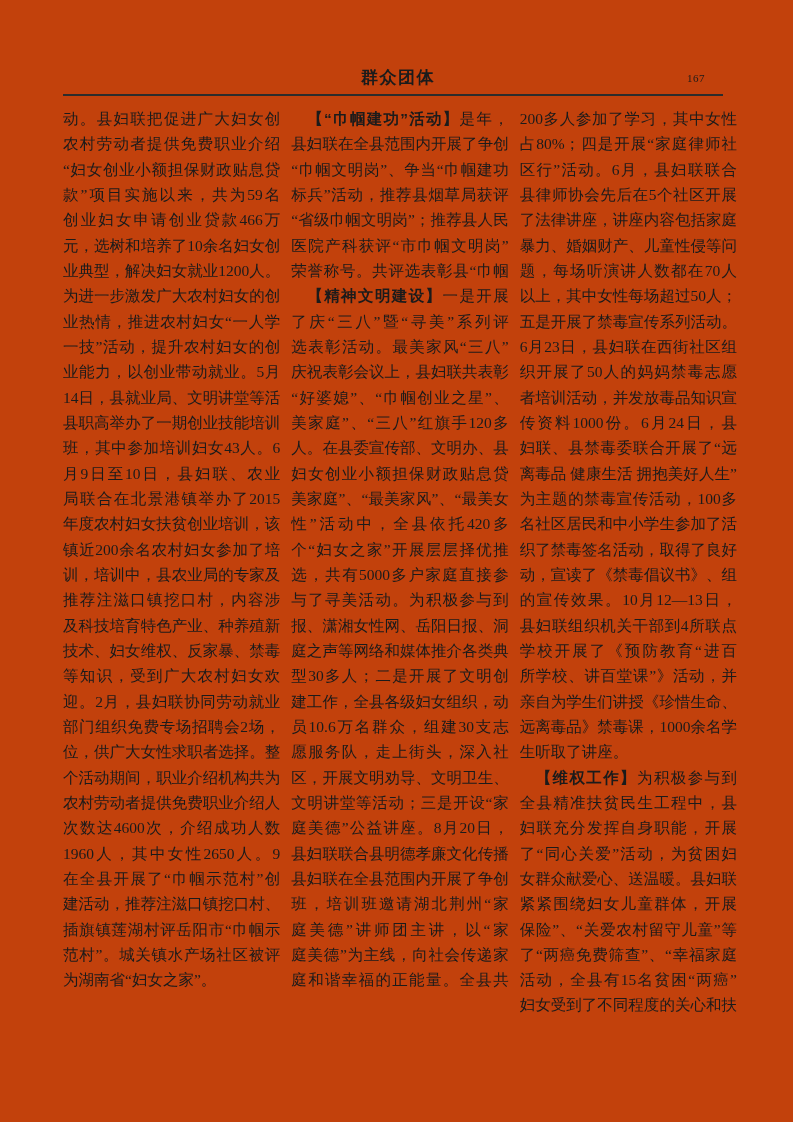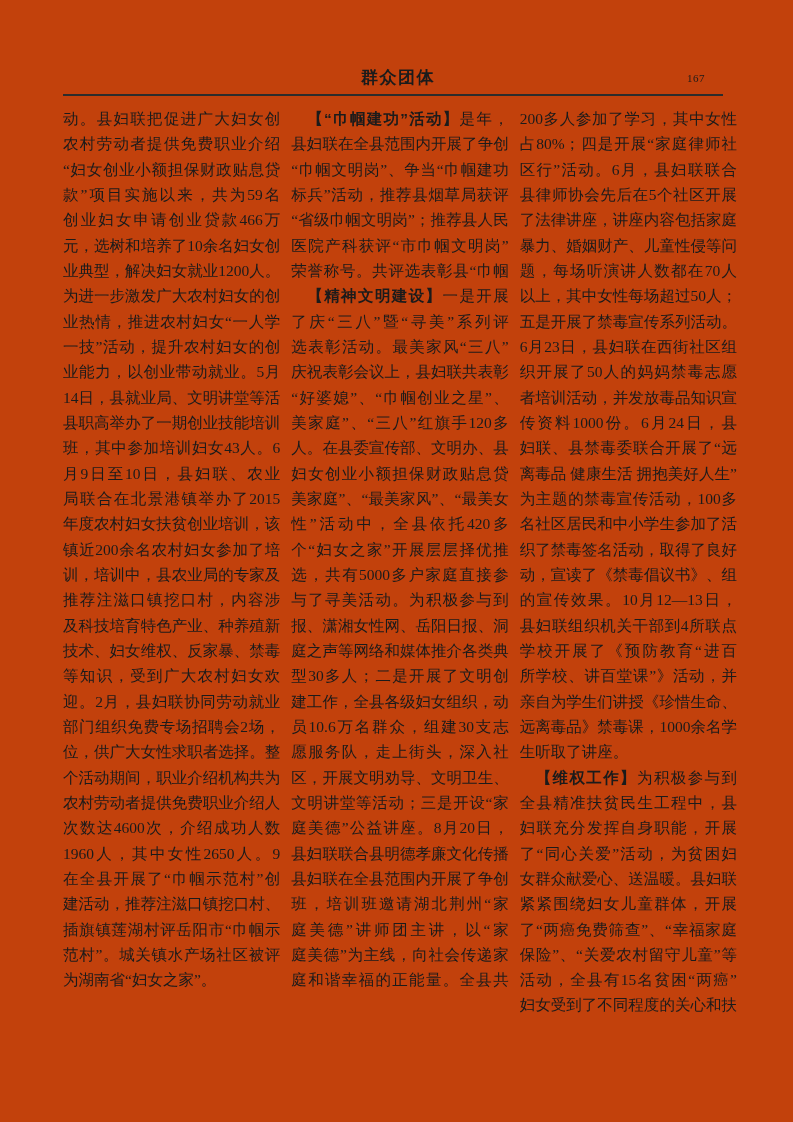--- a/index.html
+++ b/index.html
@@ -177,20 +177,20 @@
         <div class="line"><span>所学校、讲百堂课”》活动，并</span></div>
         <div class="line"><span>亲自为学生们讲授《珍惜生命、</span></div>
         <div class="line"><span>远离毒品》禁毒课，1000余名学</span></div>
         <div class="line para-end"><span>生听取了讲座。</span></div>
         <div class="line indent"><span class="head-bold">【维权工作】</span><span>为积极参与到</span></div>
         <div class="line"><span>全县精准扶贫民生工程中，县</span></div>
         <div class="line"><span>妇联充分发挥自身职能，开展</span></div>
         <div class="line"><span>了“同心关爱”活动，为贫困妇</span></div>
         <div class="line"><span>女群众献爱心、送温暖。县妇联</span></div>
         <div class="line"><span>紧紧围绕妇女儿童群体，开展</span></div>
+        <div class="line"><span>保险”、“关爱农村留守儿童”等</span></div>
         <div class="line"><span>了“两癌免费筛查”、“幸福家庭</span></div>
-        <div class="line"><span>保险”、“关爱农村留守儿童”等</span></div>
         <div class="line"><span>活动，全县有15名贫困“两癌”</span></div>
         <div class="line"><span>妇女受到了不同程度的关心和扶</span></div>
       </div>
   </div>
 
 </div>
 
 </body></html>

